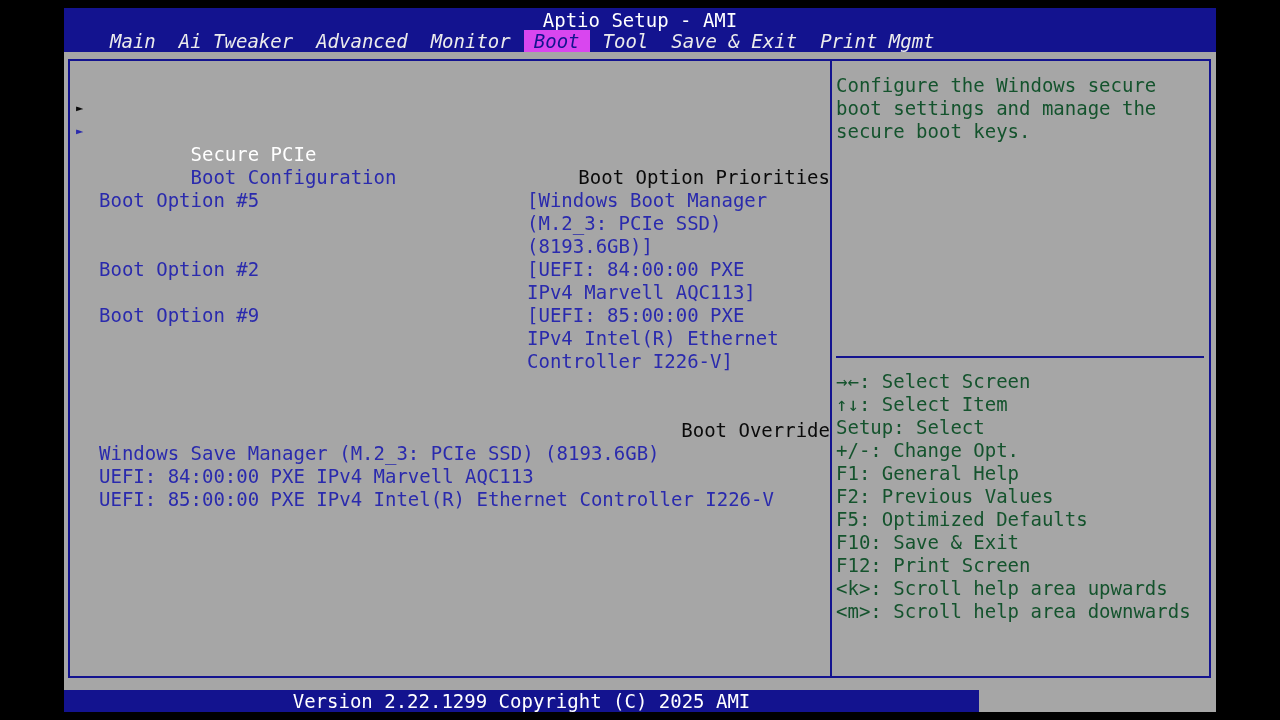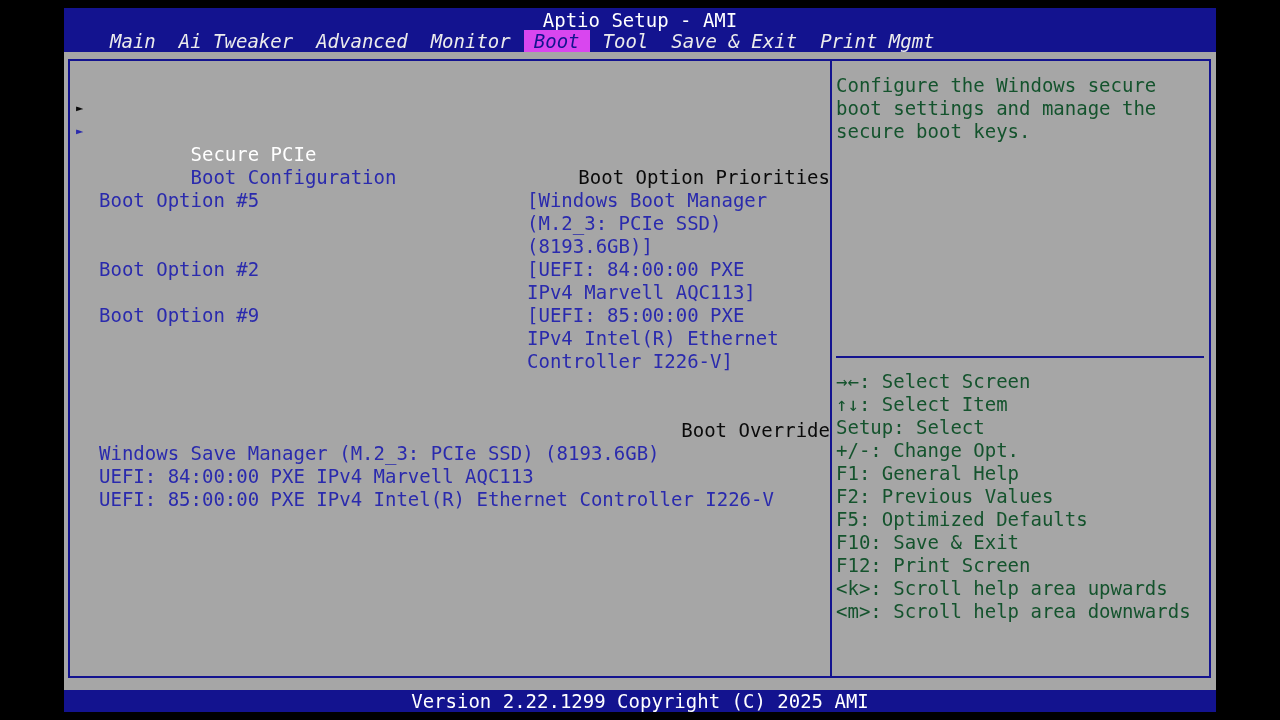--- a/index.html
+++ b/index.html
@@ -63,21 +63,21 @@
   }
   .help-desc { position: absolute; left: 4px; top: 13px; width: 29ch; }
   .help-hr {
     position: absolute; left: 4px; top: 295px; width: 368px; height: 2px;
     background: #13138f;
   }
   .hotkeys { position: absolute; left: 4px; top: 309px; }
   .hk { height: 23px; white-space: pre; }
   
   .versionbar {
-    position: absolute; left: 0; top: 682px; width: 1152px; height: 22px;
+    position: absolute; left: 0; top: 682px; width: 915px; height: 22px;
     background: #13138f; color: #ffffff; text-align: center; line-height: 22px;
   }
 </style>
 </head>
 <body>
 
 <div class="screen">
 
   <div class="header">
     <div class="title">Aptio Setup - AMI</div>

